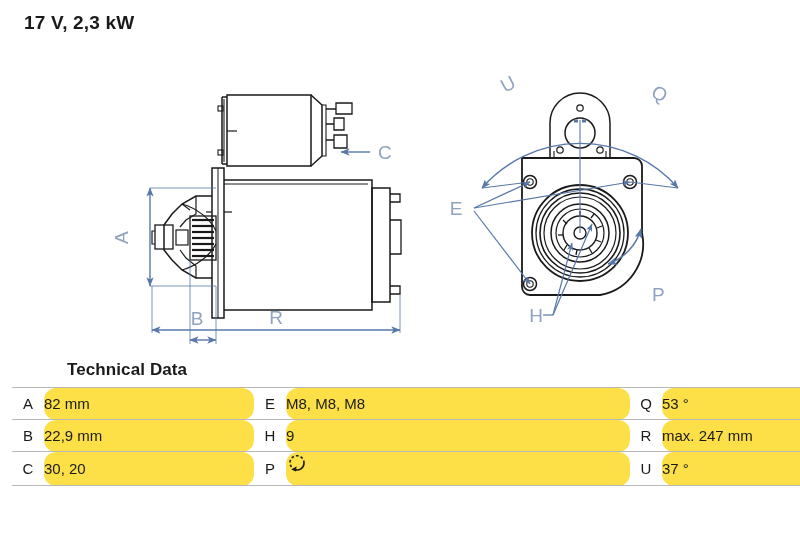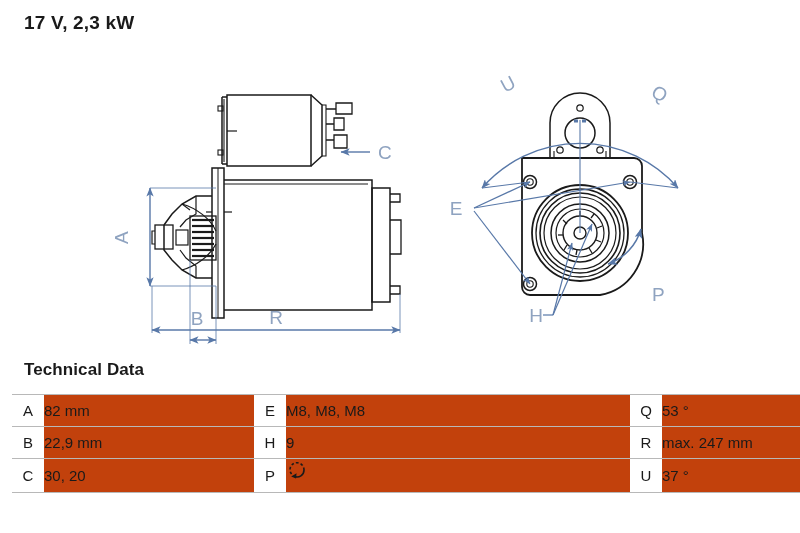--- a/index.html
+++ b/index.html
@@ -43,22 +43,23 @@
   #tech-data-section {
     position: absolute;
     left: 0;
     top: 360px;
     width: 800px;
   }
   #tech-data-heading {
     font-size: 17px;
     font-weight: bold;
     color: #1a1a1a;
-    padding: 0 0 14px 24px;
+    padding: 0 0 7px 24px;
     letter-spacing: 0.1px;
+    margin-left: 43px;
   }
   #tech-data-table {
     border-collapse: collapse;
     width: 776px;
     margin-left: 12px;
     table-layout: fixed;
   }
   #tech-data-table tr {
     height: 31px;
   }
@@ -73,22 +74,23 @@
   }
   #tech-data-table tr:last-child td {
     border-bottom: 1px solid #b8b8b8;
   }
   td.key-cell {
     background: #ffffff;
     text-align: center;
     width: 32px;
   }
   td.val-cell {
-    background: #c2410c;
+    background: #fde047;
     padding-left: 10px;
+    border-radius: 12px;
   }
   td.val-a { width: 210px; }
   td.val-b { width: 344px; }
   td.val-c { width: 182px; }
   .rot-icon {
     display: inline-block;
     vertical-align: middle;
     position: relative;
     top: -1px;
   }

